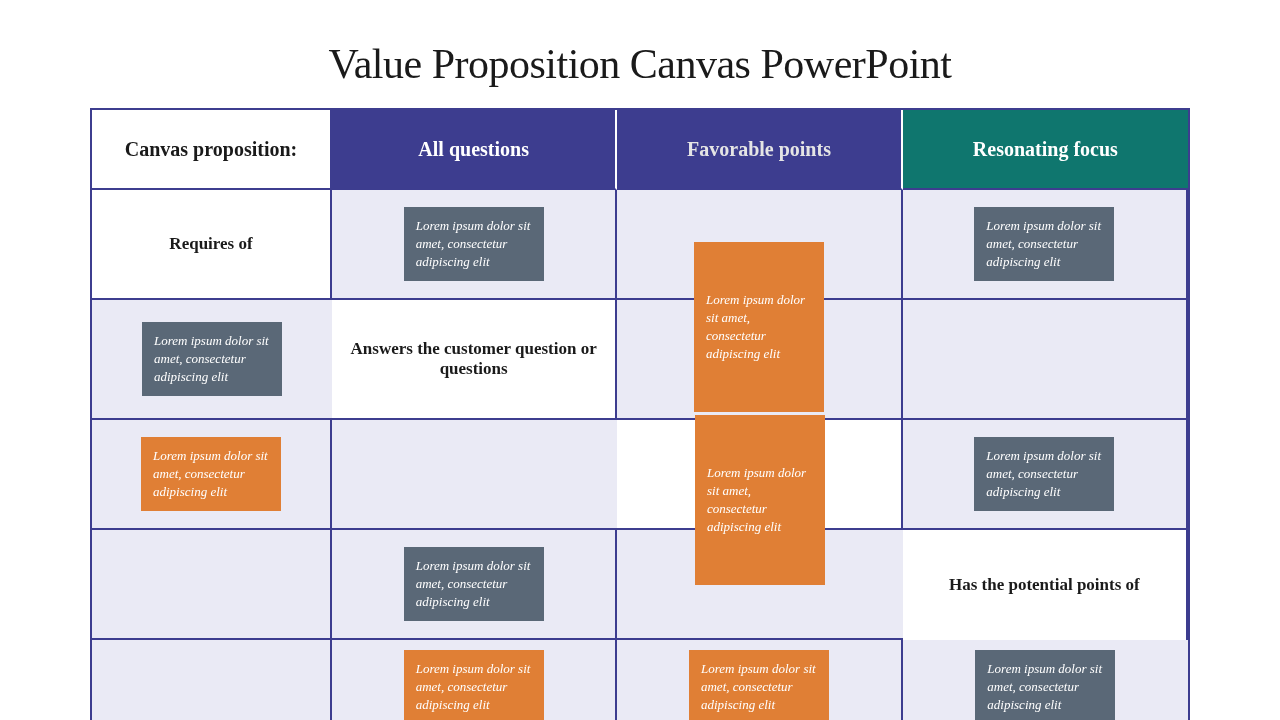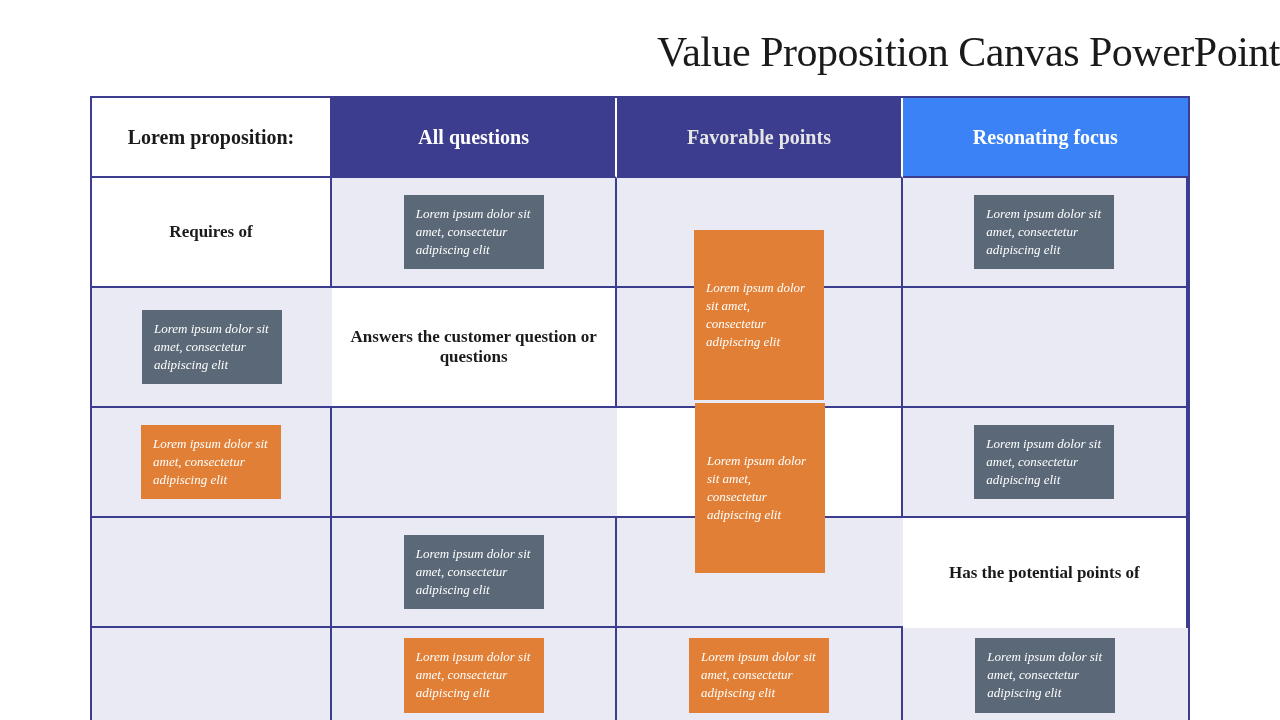--- a/index.html
+++ b/index.html
@@ -5,25 +5,25 @@
     * { margin: 0; padding: 0; box-sizing: border-box; }
     body {
       width: 1280px;
       height: 720px;
       background: #ffffff;
       font-family: 'Georgia', serif;
       overflow: hidden;
     }
 
     .page-title {
-      text-align: right;
+      text-align: center;
       font-size: 42px;
       font-weight: normal;
       color: #1a1a1a;
-      padding: 28px 0 20px 0;
+      padding: 40px 0 20px 0;
       letter-spacing: -0.5px;
     }
 
     .canvas-wrapper {
       margin: 0 auto;
       width: 1100px;
       border: 2px solid #3d3d8f;
     }
 
     
@@ -92,29 +92,29 @@
   </style>
 </head>
 <body>
 
 <h1 class="page-title">Value Proposition Canvas PowerPoint</h1>
 
 <div class="canvas-wrapper">
   <div class="main-grid" style="grid-template-columns: 240px 1fr 1fr 1fr;">
 
     <div class="grid-cell header-vp" style="background:#ffffff; border-right:2px solid #3d3d8f; border-bottom:2px solid #3d3d8f;">
-      <span style="font-size:20px; font-weight:bold; color:#1a1a1a; text-align:center;">Lorem proposition:</span>
+      <span style="font-size:20px; font-weight:bold; color:#1a1a1a; text-align:center;">Canvas proposition:</span>
     </div>
     <div class="grid-cell header" style="background:#3d3d8f; border-right:2px solid #ffffff;">
       <span style="font-size:20px; font-weight:bold; color:#ffffff; text-align:center;">All questions</span>
     </div>
     <div class="grid-cell header" style="background:#3d3d8f; border-right:2px solid #ffffff;">
       <span style="font-size:20px; font-weight:bold; color:#e5e5e5; text-align:center;">Favorable points</span>
     </div>
-    <div class="grid-cell header" style="background:#3b82f6; border-right:none;">
+    <div class="grid-cell header" style="background:#0f766e; border-right:none;">
       <span style="font-size:20px; font-weight:bold; color:#ffffff; text-align:center;">Resonating focus</span>
     </div>
 
     <div class="grid-cell label-cell" style="background:#ffffff; border-right:2px solid #3d3d8f; border-bottom:2px solid #3d3d8f;">
       <span style="font-size:17px; font-weight:bold; color:#1a1a1a; text-align:center;">Requires of</span>
     </div>
     <div class="grid-cell" style="background:#eaeaf5; border-right:2px solid #3d3d8f; border-bottom:2px solid #3d3d8f; overflow:visible;">
       <div class="box box-gray" style="background:#5a6877; color:#fff; font-style:italic; font-size:13px; line-height:1.4; padding:10px 12px;">Lorem ipsum dolor sit amet, consectetur adipiscing elit</div>
     </div>
     <div class="grid-cell" style="background:#eaeaf5; border-right:2px solid #3d3d8f; border-bottom:2px solid #3d3d8f; overflow:visible; position:relative;">

